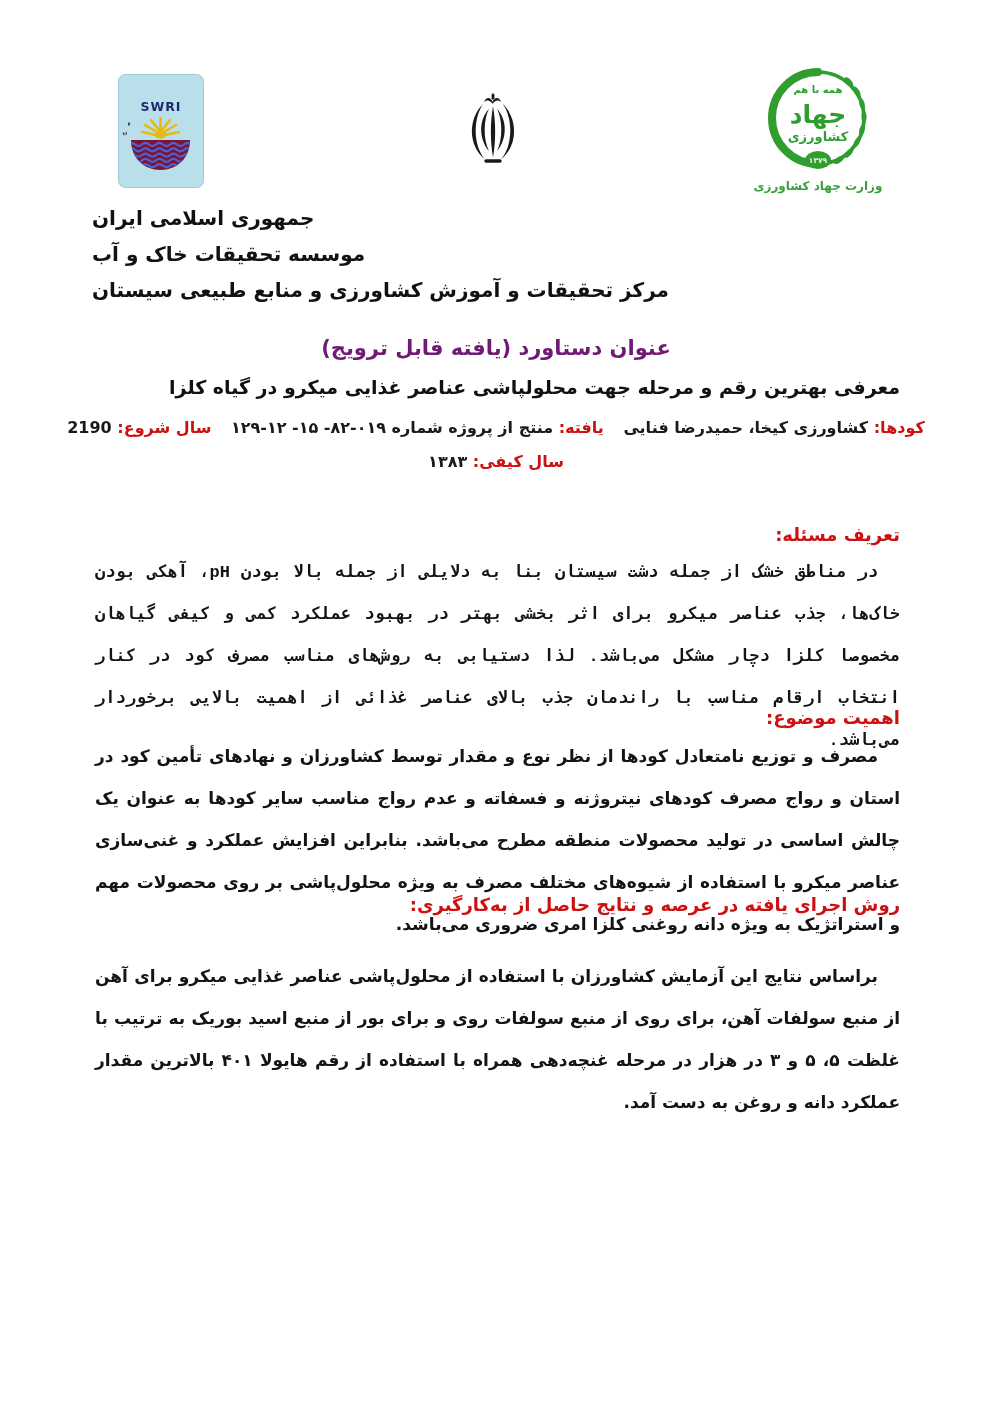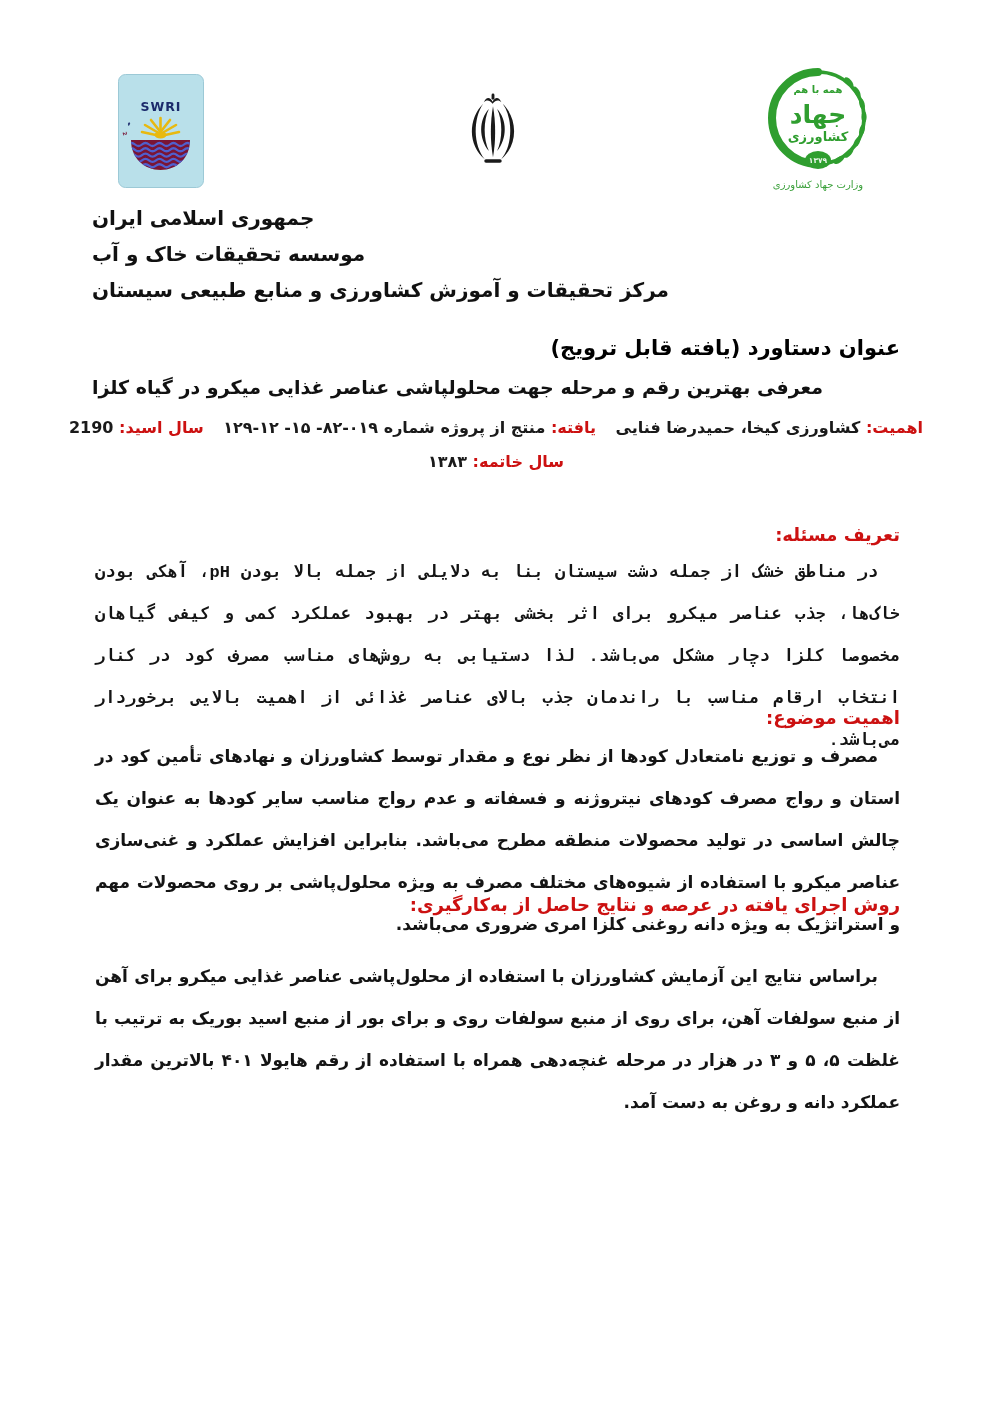--- a/index.html
+++ b/index.html
@@ -11,30 +11,30 @@
     direction:rtl;
     color:#1a1a1a;
     overflow:hidden;
   }
   .abs{position:absolute;}
   
   .logo-swri{left:118px;top:74px;width:86px;height:138px;}
   .logo-emblem{left:463px;top:92px;width:60px;height:80px;}
   .logo-jihad{left:750px;top:60px;width:136px;height:134px;text-align:center;}
   .jihad-caption{
-    margin-top:1px;font-size:10px;font-weight:400;color:#3aa03a;
+    margin-top:1px;font-size:12px;font-weight:700;color:#3aa03a;
     text-align:center;direction:rtl;
   }
   
   .org-lines{left:92px;right:92px;top:200px;text-align:left;
     font-size:20px;font-weight:700;line-height:36px;color:#111;}
   
-  .red-title{left:92px;right:92px;top:336px;
-    font-size:21px;font-weight:700;color:#000000;}
-  .subtitle{left:92px;right:92px;top:376px;text-align:left;
+  .red-title{left:92px;right:92px;top:336px;text-align:center;
+    font-size:21px;font-weight:700;color:#701a75;}
+  .subtitle{left:92px;right:92px;top:376px;text-align:right;
     font-size:19px;font-weight:700;color:#111;}
   
   .meta-line1{left:40px;right:40px;top:418px;text-align:center;
     font-size:16px;font-weight:700;white-space:nowrap;}
   .meta-line2{left:92px;right:92px;top:452px;text-align:center;
     font-size:16px;font-weight:700;}
   .red{color:#cc1111;}
   .gap{margin-right:14px;}
   
   .sec-h{right:92px;left:92px;text-align:right;
@@ -139,29 +139,29 @@
   <div class="abs org-lines">
     <div>جمهوری اسلامی ایران</div>
     <div>موسسه تحقیقات خاک و آب</div>
     <div>مرکز تحقیقات و آموزش کشاورزی و منابع طبیعی سیستان</div>
   </div>
 
   <div class="abs red-title">عنوان دستاورد (یافته قابل ترویج)</div>
   <div class="abs subtitle">معرفی بهترین رقم و مرحله جهت محلولپاشی عناصر غذایی میکرو در گیاه کلزا</div>
 
   <div class="abs meta-line1">
-    <span class="red">اهمیت:</span>
+    <span class="red">کودها:</span>
     <span>کشاورزی کیخا، حمیدرضا فنایی</span>
     <span class="red gap">یافته:</span>
     <span>منتج از پروژه شماره ۰۱۹-۸۲- ۱۵- ۱۲-۱۲۹</span>
-    <span class="red gap">سال اسید:</span>
+    <span class="red gap">سال شروع:</span>
     <span>2190</span>
   </div>
   <div class="abs meta-line2">
-    <span class="red">سال خاتمه:</span>
+    <span class="red">سال کیفی:</span>
     <span>۱۳۸۳</span>
   </div>
 
   <div class="abs sec-h h1">تعریف مسئله:</div>
   <div class="abs sec-p p1">در مناطق خشک از جمله دشت سیستان بنا به دلایلی از جمله بالا بودن pH، آهکی بودن خاک‌ها، جذب عناصر میکرو برای اثر بخشی بهتر در بهبود عملکرد کمی و کیفی گیاهان مخصوصا کلزا دچار مشکل می‌باشد. لذا دستیابی به روش‌های مناسب مصرف کود در کنار انتخاب ارقام مناسب با راندمان جذب بالای عناصر غذائی از اهمیت بالایی برخوردار می‌باشد.</div>
 
   <div class="abs sec-h h2">اهمیت موضوع:</div>
   <div class="abs sec-p p2">مصرف و توزیع نامتعادل کودها از نظر نوع و مقدار توسط کشاورزان و نهادهای تأمین کود در استان و رواج مصرف کودهای نیتروژنه و فسفاته و عدم رواج مناسب سایر کودها به عنوان یک چالش اساسی در تولید محصولات منطقه مطرح می‌باشد. بنابراین افزایش عملکرد و غنی‌سازی عناصر میکرو با استفاده از شیوه‌های مختلف مصرف به ویژه محلول‌پاشی بر روی محصولات مهم و استراتژیک به ویژه دانه روغنی کلزا امری ضروری می‌باشد.</div>
 
   <div class="abs sec-h h3">روش اجرای یافته در عرصه و نتایج حاصل از به‌کارگیری:</div>

